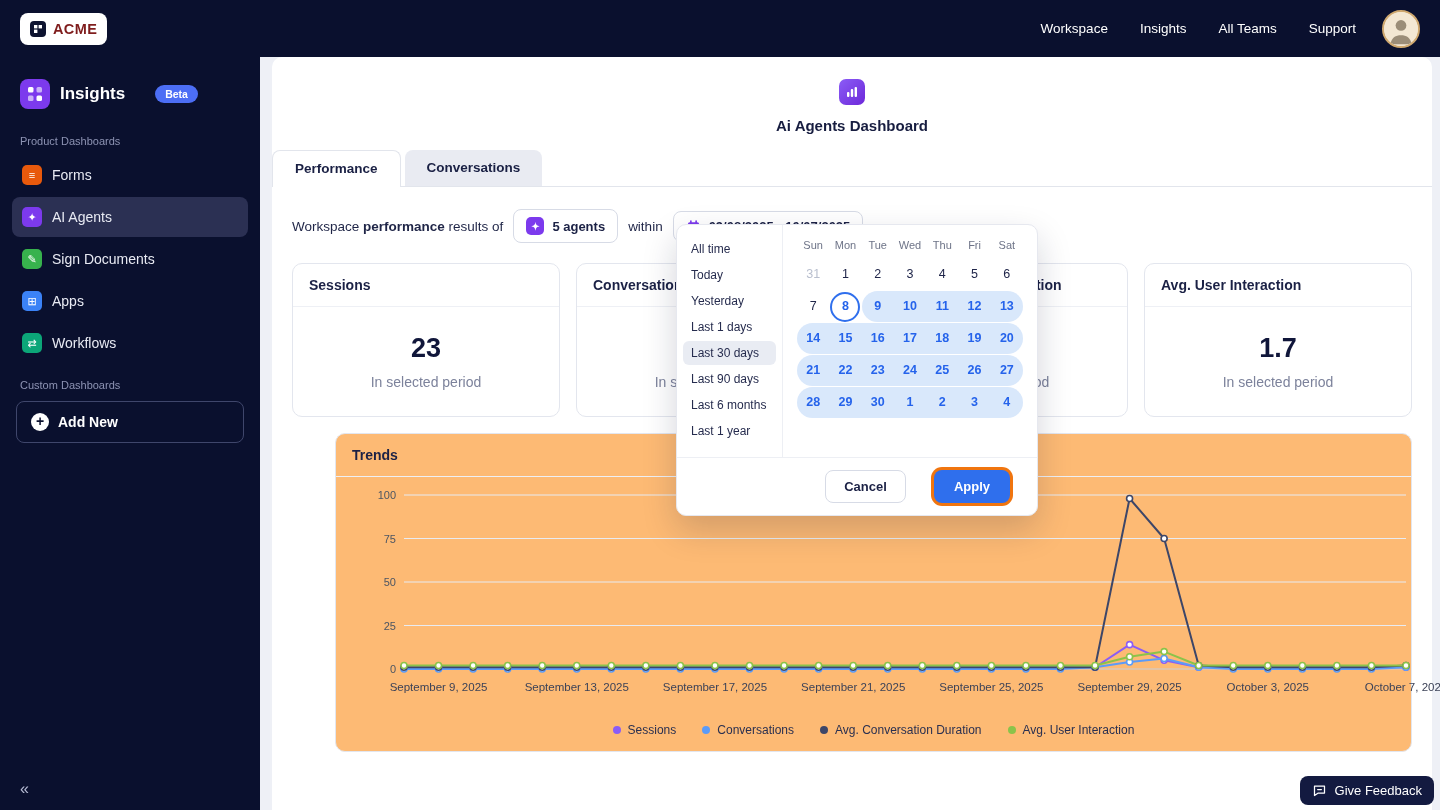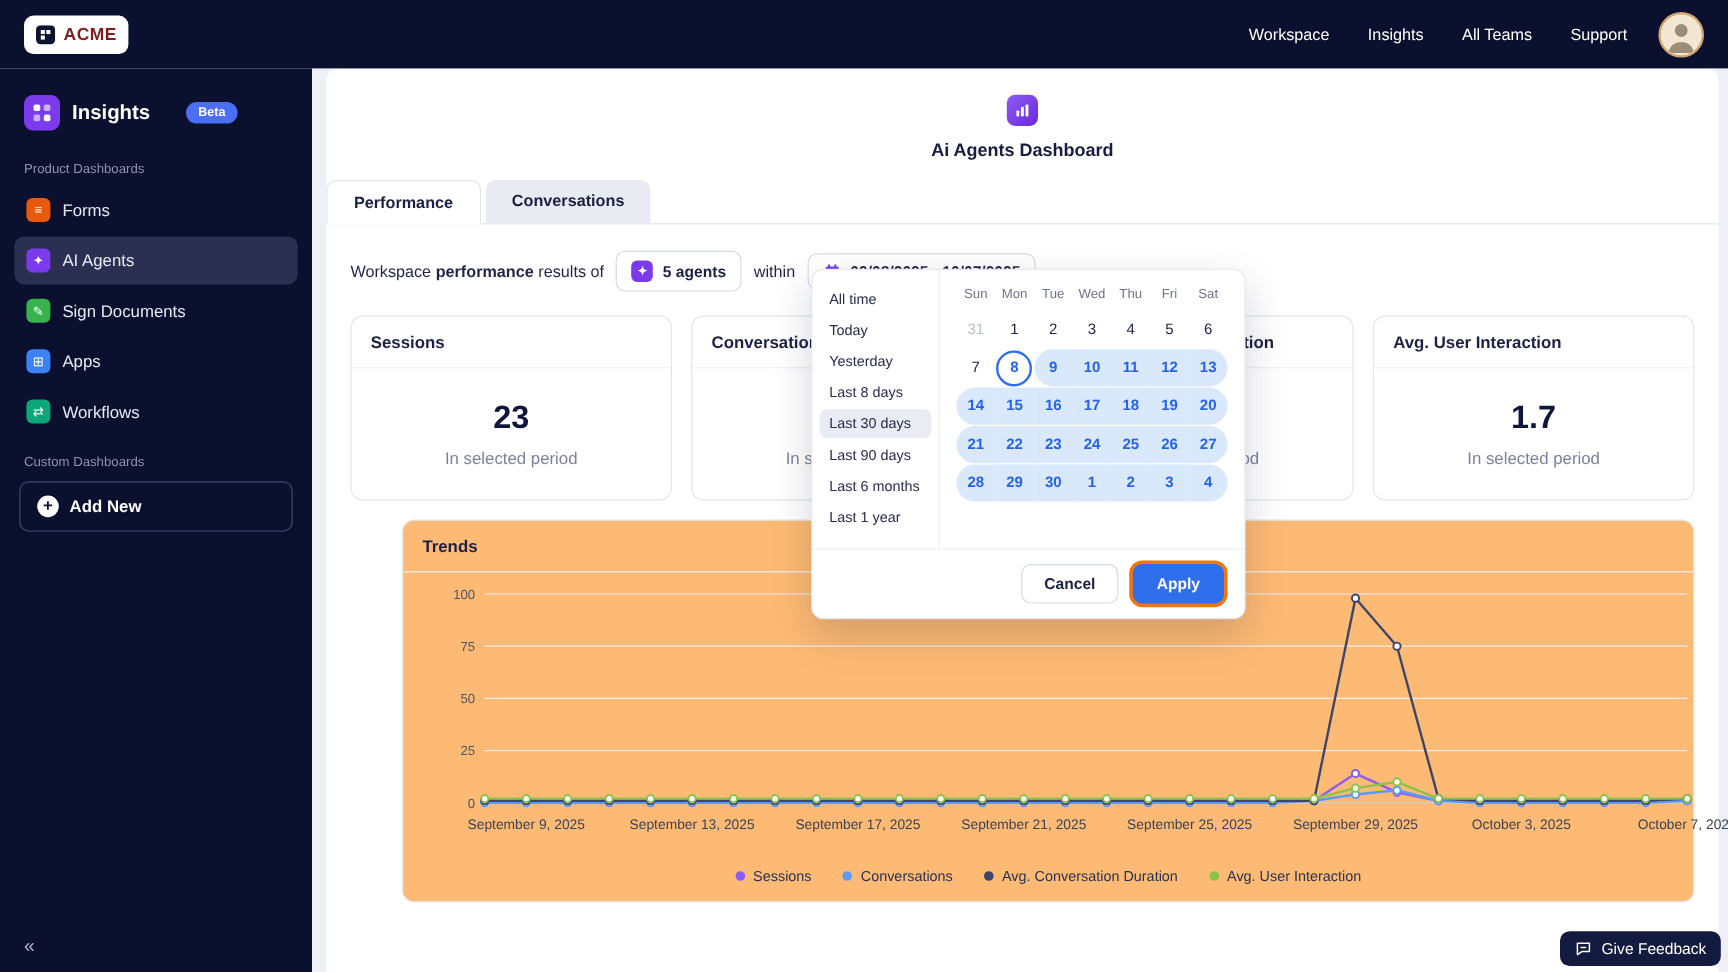--- a/index.html
+++ b/index.html
@@ -73,21 +73,21 @@
   .year-select { width:78px; justify-content:space-between; }
   .cal-head { display:grid; grid-template-columns:repeat(7,1fr); font-size:11px; color:#6e7488; text-align:center; margin-bottom:8px; }
   .cal-row { display:grid; grid-template-columns:repeat(7,1fr); margin-bottom:1px; }
   .cal-cell { height:31px; line-height:31px; text-align:center; font-size:12.5px; color:#20264a; position:relative; cursor:pointer; }
   .cal-cell.out { color:#b9bfce; }
   .cal-cell.range { background:#d9e8fb; color:#2563eb; font-weight:600; }
   .cal-cell.r-left { border-top-left-radius:16px; border-bottom-left-radius:16px; }
   .cal-cell.r-right { border-top-right-radius:16px; border-bottom-right-radius:16px; }
   .cal-cell.start { color:#2563eb; font-weight:700; }
   .cal-cell.start::after { content:""; position:absolute; left:50%; top:50%; width:26px; height:26px; transform:translate(-50%,-50%); border:2px solid #2f6fed; border-radius:50%; }
-  .dp-footer { grid-column:1/-1; border-top:1px solid #edeff4; display:flex; justify-content:flex-end; gap:12px; padding:12px 14px; }
+  .dp-footer { grid-column:1/-1; border-top:1px solid #edeff4; display:flex; justify-content:flex-end; gap:28px; padding:12px 24px; }
   .btn-cancel { border:1px solid #d7dbe6; background:#fff; border-radius:8px; padding:8px 18px; font-size:13px; font-weight:600; color:#1b2145; cursor:pointer; font-family:inherit; }
   .btn-apply { border:none; background:#2f6fed; color:#fff; border-radius:8px; padding:9px 20px; font-size:13px; font-weight:600; cursor:pointer; box-shadow:0 0 0 3px #f0750f; font-family:inherit; margin-right:3px; }
 
   .feedback { position:absolute; right:6px; bottom:5px; background:#131a40; color:#fff; border-radius:8px; padding:7px 12px; display:flex; gap:8px; align-items:center; font-size:13px; cursor:pointer; z-index:30; }
 </style>
 </head>
 <body>
 
 <header class="topbar">
   <div class="logo">
@@ -388,21 +388,21 @@
       </div>
     </div>
   </div>
 </main>
 
 <div class="datepicker">
   <div class="dp-left">
       <div class="quick-item">All time</div>
       <div class="quick-item">Today</div>
       <div class="quick-item">Yesterday</div>
-      <div class="quick-item">Last 8 days</div>
+      <div class="quick-item">Last 1 days</div>
       <div class="quick-item selected">Last 30 days</div>
       <div class="quick-item">Last 90 days</div>
       <div class="quick-item">Last 6 months</div>
       <div class="quick-item">Last 1 year</div>
     </div>
   <div class="dp-right">
     <div class="cal-head">
         <span>Sun</span>
         <span>Mon</span>
         <span>Tue</span>

